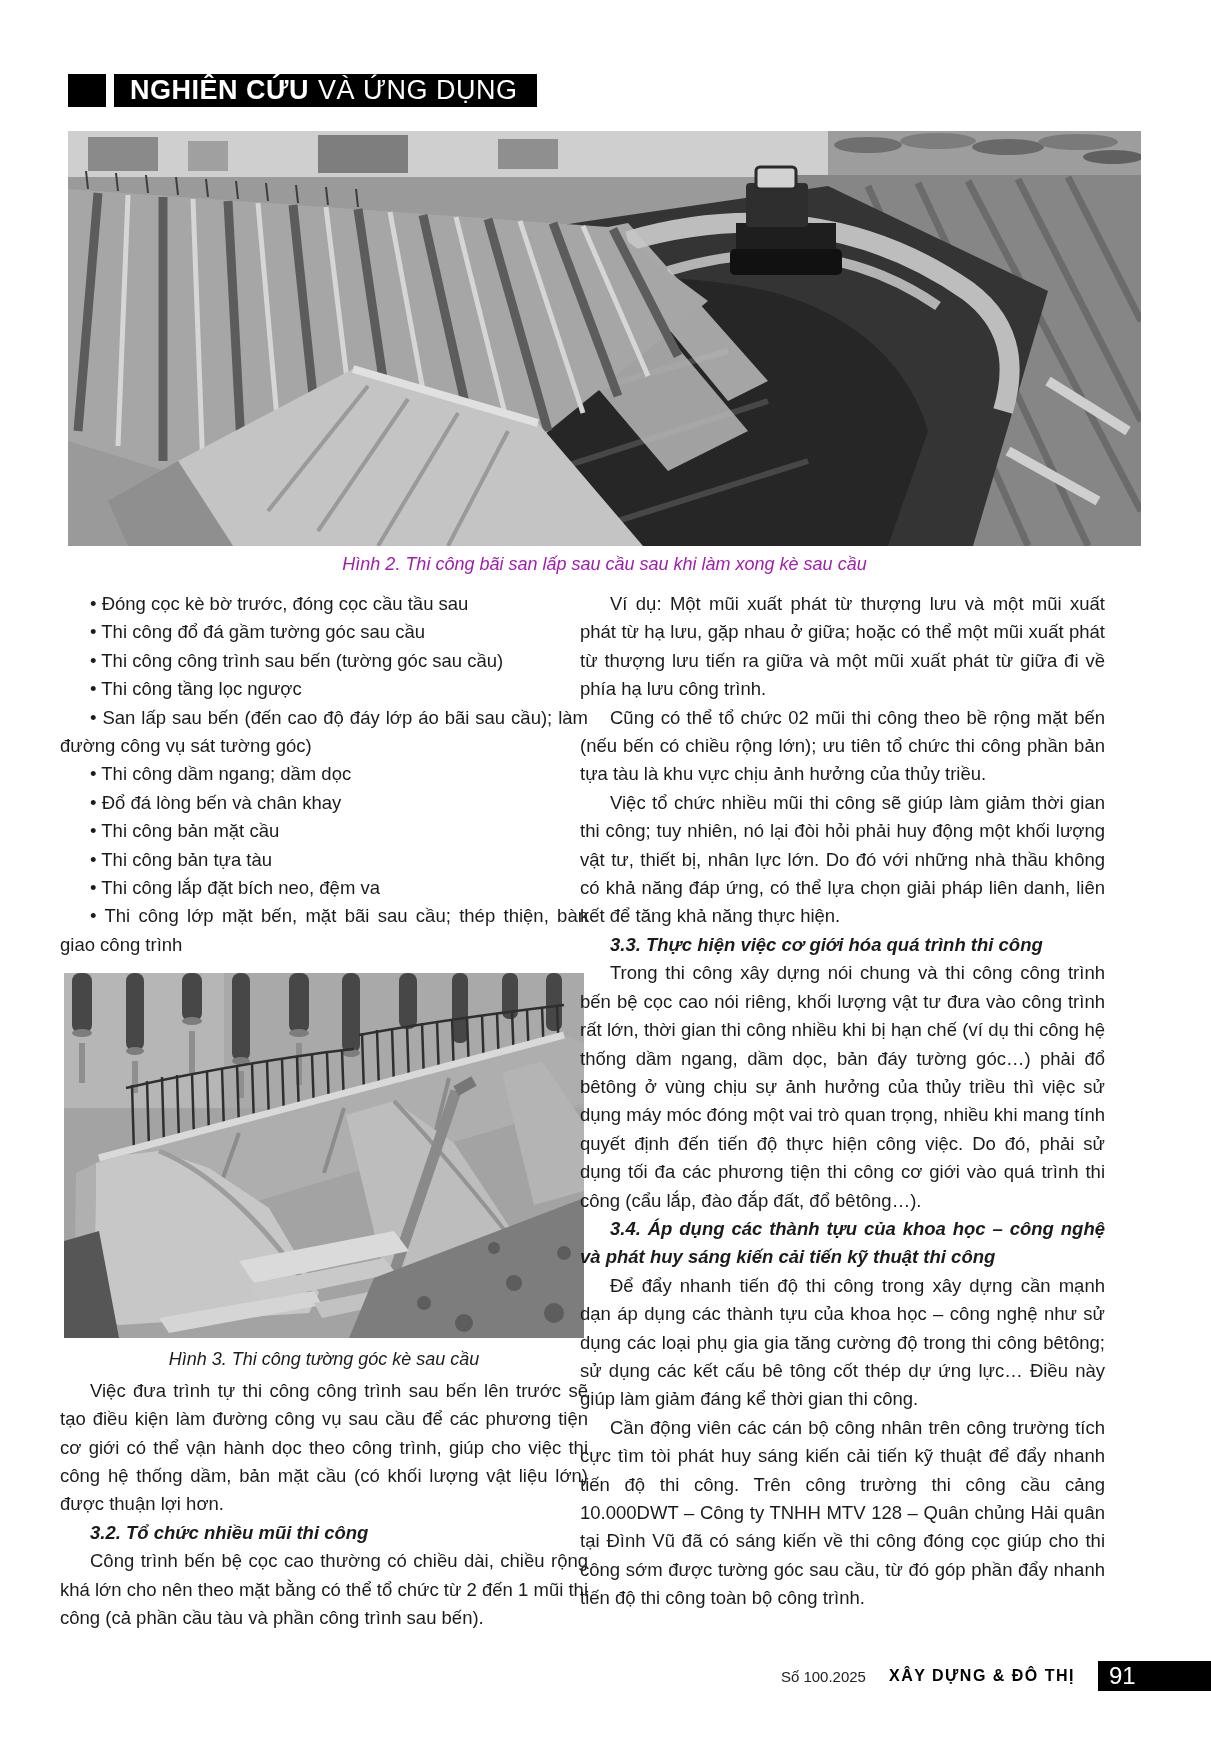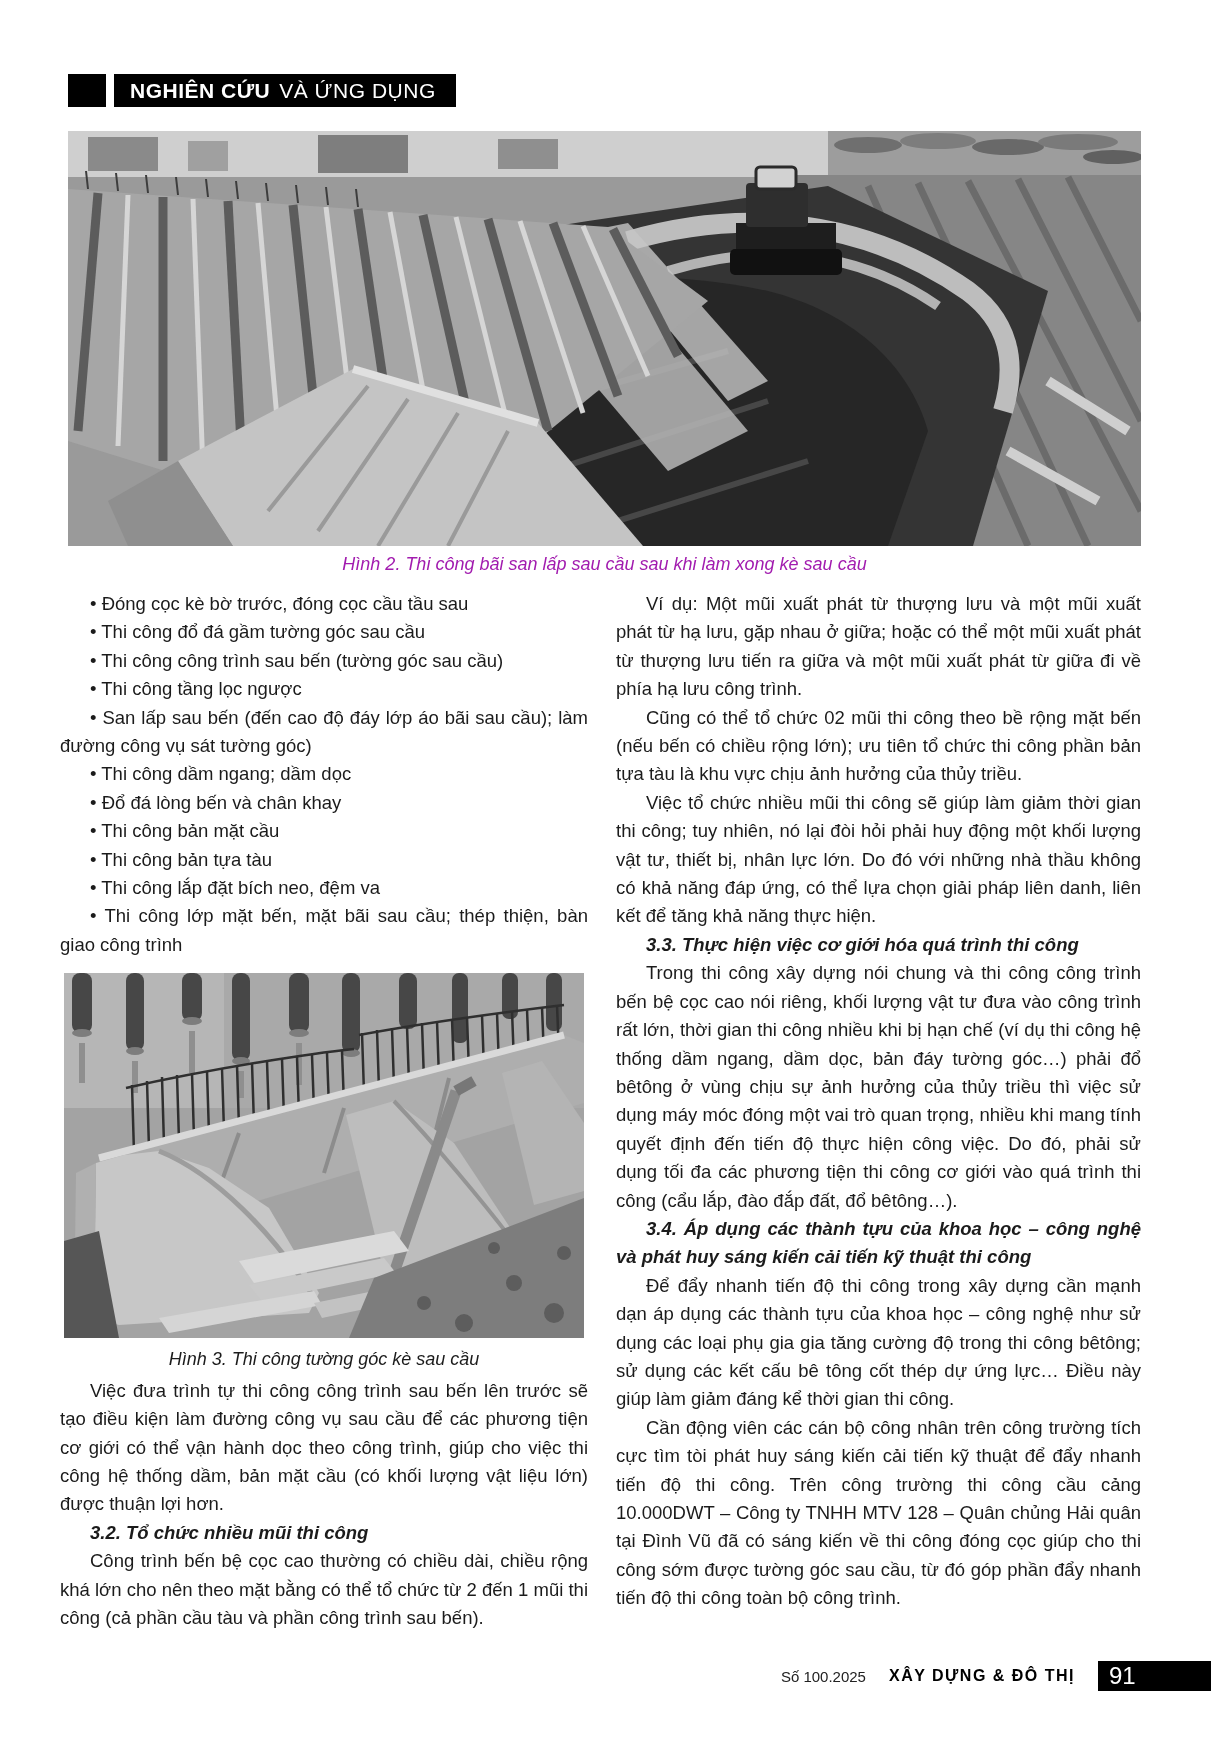--- a/index.html
+++ b/index.html
@@ -14,37 +14,37 @@
   
   .header-square {
     position: absolute; left: 68px; top: 74px;
     width: 38px; height: 33px; background: #000;
   }
   .header-bar {
     position: absolute; left: 114px; top: 74px; height: 33px;
     background: #000; color: #fff;
     display: flex; align-items: center;
     padding: 0 20px 0 16px;
-    font-size: 21px; white-space: nowrap; letter-spacing: .5px;
+    font-size: 27px; white-space: nowrap; letter-spacing: .5px;
   }
   .header-bar .t-bold { font-weight: bold; margin-right: 9px; }
   
   .figure2 {
     position: absolute; left: 68px; top: 131px;
     width: 1073px; height: 415px; background: #8f8f8f; overflow: hidden;
   }
   .figure2 svg, .figure3 svg { display: block; }
   .caption2 {
     position: absolute; left: 68px; top: 554px; width: 1073px;
     text-align: center; font-style: italic; font-size: 18px; color: #a21caf;
   }
   
   .col { position: absolute; top: 590px; font-size: 18.5px; line-height: 28.4px; text-align: justify; }
   .col-left  { left: 60px;  width: 528px; }
-  .col-right { left: 616px; width: 525px; }
+  .col-right { left: 580px; width: 525px; }
   .bullet { margin: 0; text-indent: 30px; }
   .bullet::before { content: "• "; }
   .para { margin: 0; text-indent: 30px; }
   .heading { margin: 0; text-indent: 30px; font-weight: bold; font-style: italic; }
   .figure3 {
     width: 520px; height: 365px; margin: 14px 0 0 4px;
     background: #9c9c9c; overflow: hidden;
   }
   .caption3 {
     text-align: center; font-style: italic; font-size: 18px;

